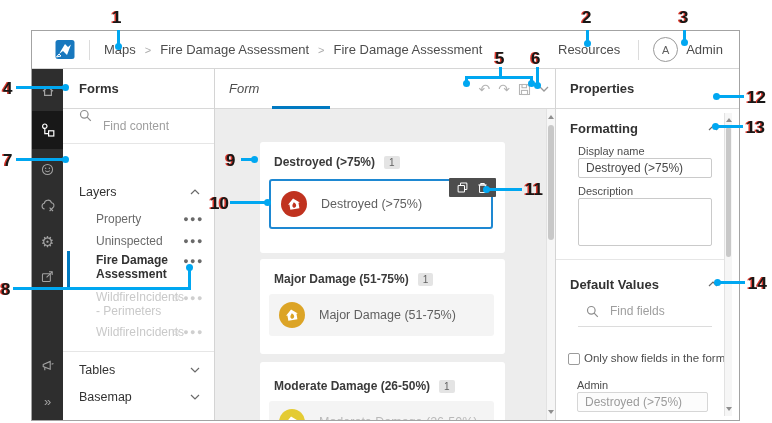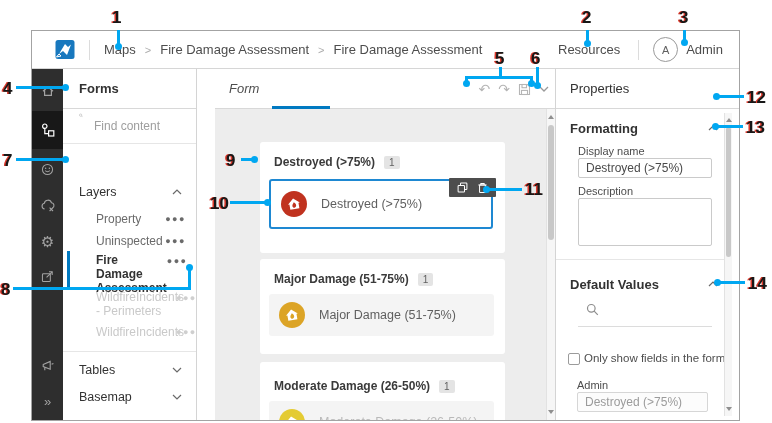--- a/index.html
+++ b/index.html
@@ -20,21 +20,21 @@
   .admin{font-size:13px;color:#4d4d4d;}
   
   .bdy{position:absolute;left:0;top:38px;right:0;bottom:0;}
   
   .sb{position:absolute;left:0;top:0;bottom:0;width:31px;background:#2e2e2e;}
   .sb-ic{position:absolute;left:0;width:31px;height:30px;display:flex;align-items:center;justify-content:center;color:#a3a3a3;}
   .sb-sel{position:absolute;left:0;top:42px;width:31px;height:38px;background:#181818;display:flex;align-items:center;justify-content:center;color:#fff;}
   .gear-glyph{font-size:15px;line-height:1;}
   .chev2{font-size:13px;color:#a3a3a3;line-height:1;}
   
-  .fp{position:absolute;left:31px;top:0;bottom:0;width:134px;background:#fff;border-right:1px solid #d4d4d4;box-sizing:border-box;}
+  .fp{position:absolute;left:31px;top:0;bottom:0;width:152px;background:#fff;border-right:1px solid #d4d4d4;box-sizing:border-box;}
   .fp-title{position:absolute;left:0;top:0;right:0;height:40px;line-height:40px;padding-left:16px;font-size:13px;
             font-weight:700;color:#323232;border-bottom:1px solid #d8d8d8;box-sizing:border-box;}
   .fp-search{position:absolute;left:0;top:40px;right:0;height:35px;display:flex;padding-left:16px;
              border-bottom:1px solid #e6e6e6;box-sizing:border-box;}
   .fp-search input{border:none;outline:none;font-size:12px;color:#4a4a4a;margin-left:9px;width:100px;font-family:inherit;}
   .fp-search input::placeholder{color:#9e9e9e;}
   .fp-add{position:absolute;left:0;top:75px;right:0;height:33px;display:flex;align-items:center;padding-left:16px;
           border-bottom:1px solid #e6e6e6;box-sizing:border-box;font-size:12px;color:#4c4c4c;}
   .fp-add span{margin-left:9px;}
   .sec-row{position:absolute;left:0;right:0;height:26px;display:flex;align-items:center;padding:0 14px 0 16px;
@@ -69,21 +69,21 @@
   .tpl-toolbar{position:absolute;left:178px;top:-3px;width:47px;height:19px;background:#4d4d4d;display:flex;align-items:center;
                justify-content:center;gap:9px;border-radius:1px;}
   
   .sbar{position:absolute;background:#f6f6f6;border-left:1px solid #e2e2e2;box-sizing:border-box;}
   .sbar .thumb{position:absolute;left:1px;right:1px;background:#c8c8c8;border-radius:3px;}
   .arr{position:absolute;left:0;right:0;width:0;height:0;margin:0 auto;border-left:3px solid transparent;border-right:3px solid transparent;}
   .arr.up{border-bottom:4px solid #8f8f8f;}
   .arr.dn{border-top:4px solid #8f8f8f;}
   
   .pp{position:absolute;left:523px;top:0;right:0;bottom:0;background:#fff;border-left:1px solid #d4d4d4;box-sizing:border-box;}
-  .pp-title{position:absolute;left:0;top:0;right:0;height:40px;line-height:40px;padding-left:14px;font-size:13px;font-weight:400;
+  .pp-title{position:absolute;left:0;top:0;right:0;height:40px;line-height:40px;padding-left:14px;font-size:13px;font-weight:700;
             color:#323232;border-bottom:1px solid #d8d8d8;box-sizing:border-box;}
   .pp-sec{position:absolute;left:14px;font-size:13px;font-weight:700;color:#323232;}
   .pp-chev{position:absolute;left:152px;}
   .pp-label{position:absolute;left:22px;font-size:11px;color:#4c4c4c;}
   .pp-input{position:absolute;left:22px;width:134px;height:20px;border:1px solid #cacaca;border-radius:2px;font-size:12px;
             color:#4a4a4a;padding:0 7px;box-sizing:border-box;font-family:inherit;outline:none;background:#fff;}
   .pp-input.muted{color:#9b9b9b;background:#fcfcfc;border-color:#d6d6d6;}
   .pp-ta{position:absolute;left:22px;width:134px;height:48px;border:1px solid #cacaca;border-radius:2px;resize:none;
          box-sizing:border-box;font-family:inherit;font-size:12px;outline:none;}
   .pp-div{position:absolute;left:0;right:12px;height:1px;background:#e6e6e6;}
@@ -354,20 +354,21 @@
         <span class="pp-sec" style="top:208px;">Default Values</span>
         <svg class="pp-chev" style="top:212px;" width="10" height="6" viewBox="0 0 10 6">
           <polyline points="1,5 5,1 9,5" fill="none" stroke="#6a6a6a" stroke-width="1.2"></polyline>
         </svg>
 
         <div class="pp-search" style="top:234px;">
           <svg width="13" height="13" viewBox="0 0 13 13">
             <circle cx="5.3" cy="5.3" r="3.8" fill="none" stroke="#8d8d8d" stroke-width="1.2"></circle>
             <line x1="8.2" y1="8.2" x2="11.8" y2="11.8" stroke="#8d8d8d" stroke-width="1.2"></line>
           </svg>
+          <input type="text" placeholder="Find fields" style="">
         </div>
         <div class="pp-underline" style="top:257px;"></div>
 
         <div class="cbx" style="top:284px;"></div>
         <span class="cbx-label" style="top:283px;">Only show fields in the form</span>
 
         <span class="pp-label" style="top:310px;left:21px;">Admin</span>
         <input class="pp-input muted" style="top: 323px; left: 21px; width: 131px;" type="text" value="Destroyed (&gt;75%)">
 
         <div class="sbar" style="left:168px;top:44px;bottom:4px;width:8px;">

